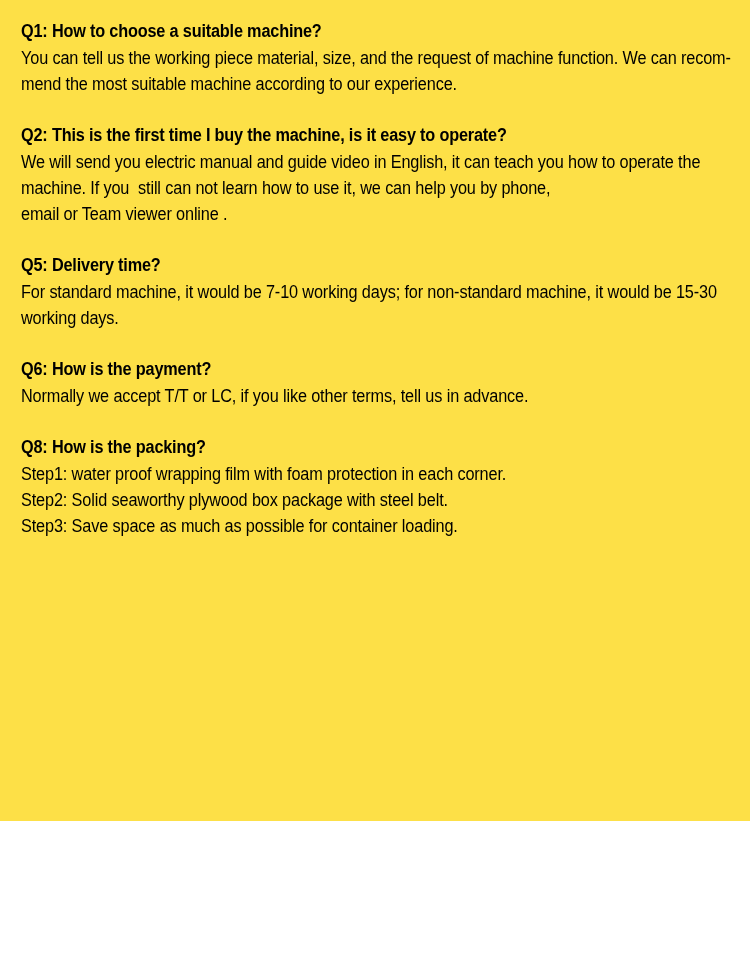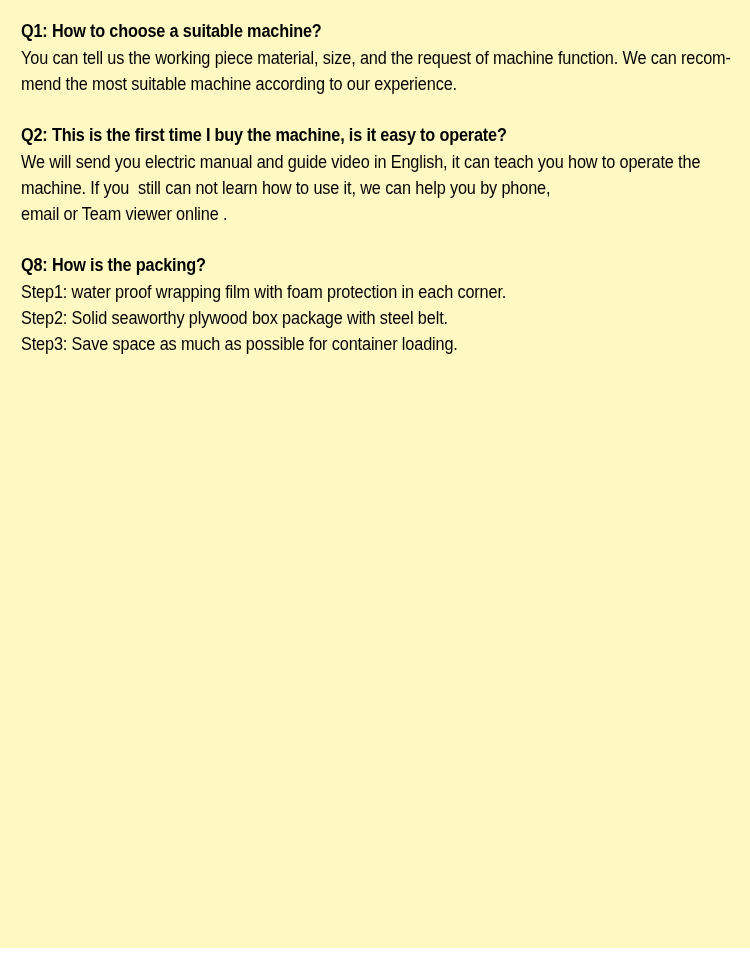--- a/index.html
+++ b/index.html
@@ -12,22 +12,22 @@
     width: 750px;
     height: 977px;
     overflow: hidden;
     font-family: "Liberation Sans", "DejaVu Sans", sans-serif;
     color: #000000;
     -webkit-font-smoothing: antialiased;
   }
 
   #faq-page {
     width: 750px;
-    height: 948px;
-    background: #fef9c3;
+    height: 821px;
+    background: #fde047;
     box-sizing: border-box;
     padding: 18px 14px 0 21px;
   }
 
   .faq-block {
     margin: 0 0 25px 0;
   }
   .faq-block:last-child {
     margin-bottom: 4px;
   }
@@ -72,20 +72,33 @@
     </div>
     <div class="faq-block">
       <div class="faq-question">Q2: This is the first time I buy the machine, is it easy to operate?</div>
       <div class="faq-answer">
         <span class="faq-line">We will send you electric manual and guide video in English, it can teach you how to operate the</span>
         <span class="faq-line">machine. If you  still can not learn how to use it, we can help you by phone,</span>
         <span class="faq-line">email or Team viewer online .</span>
       </div>
     </div>
     <div class="faq-block">
+      <div class="faq-question">Q5: Delivery time?</div>
+      <div class="faq-answer">
+        <span class="faq-line">For standard machine, it would be 7-10 working days; for non-standard machine, it would be 15-30</span>
+        <span class="faq-line">working days.</span>
+      </div>
+    </div>
+    <div class="faq-block">
+      <div class="faq-question">Q6: How is the payment?</div>
+      <div class="faq-answer">
+        <span class="faq-line">Normally we accept T/T or LC, if you like other terms, tell us in advance.</span>
+      </div>
+    </div>
+    <div class="faq-block">
       <div class="faq-question">Q8: How is the packing?</div>
       <div class="faq-answer">
         <span class="faq-line">Step1: water proof wrapping film with foam protection in each corner.</span>
         <span class="faq-line">Step2: Solid seaworthy plywood box package with steel belt.</span>
         <span class="faq-line">Step3: Save space as much as possible for container loading.</span>
       </div>
     </div>
   </div>
 
 </body></html>

